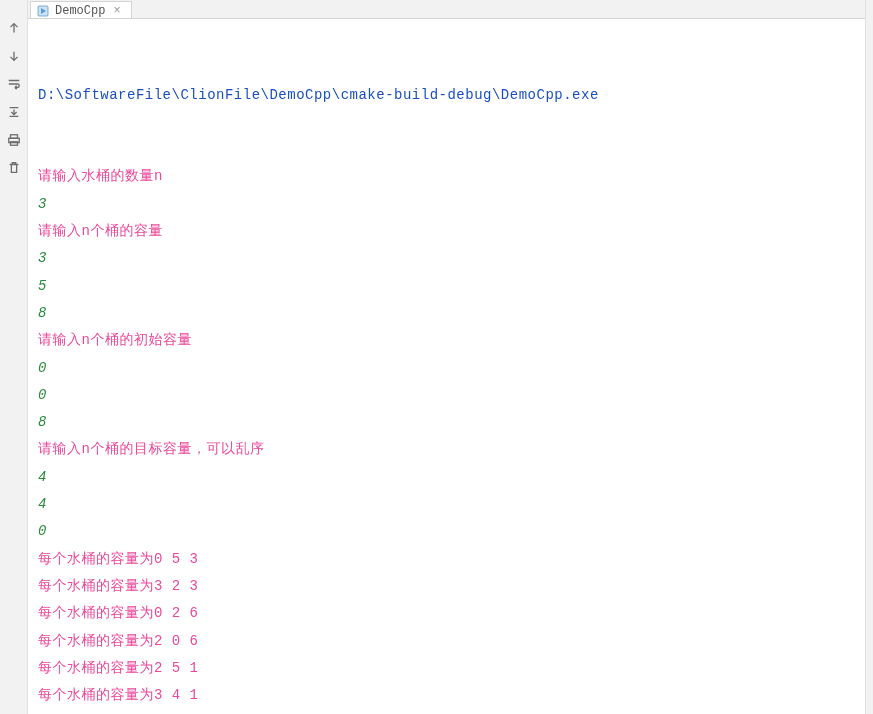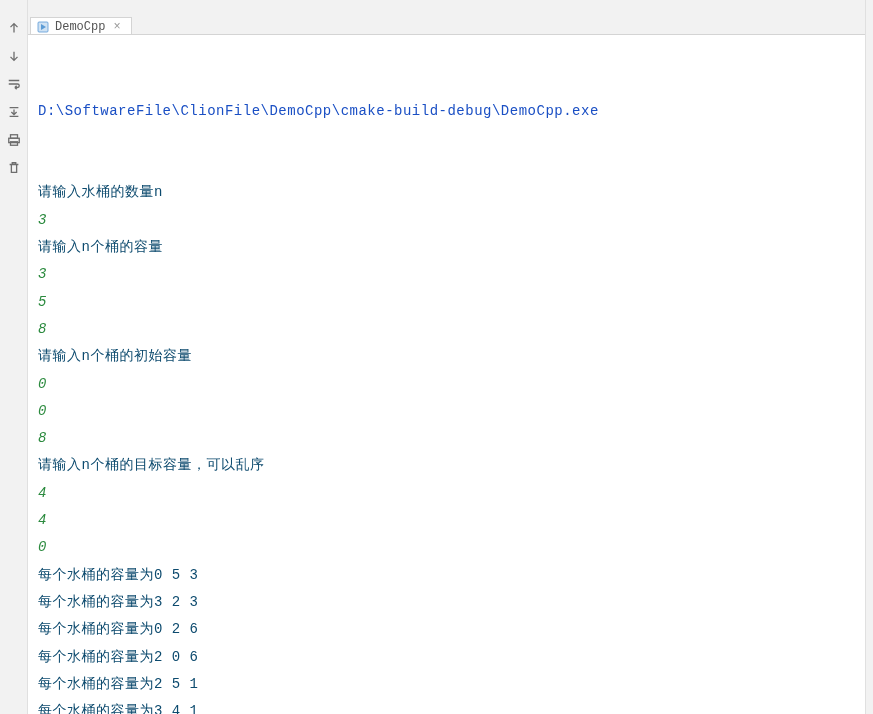--- a/index.html
+++ b/index.html
@@ -40,21 +40,21 @@
       width: 14px;
       height: 14px;
     }
     .main-area {
       flex: 1;
       display: flex;
       flex-direction: column;
       min-width: 0;
     }
     .tab-bar {
-      height: 35px;
+      height: 19px;
       background: #f2f2f2;
       border-bottom: 1px solid #d4d4d4;
       display: flex;
       align-items: flex-end;
       padding-left: 2px;
       flex-shrink: 0;
       overflow: hidden;
     }
     .tab {
       background: #ffffff;
@@ -96,21 +96,21 @@
       letter-spacing: 0.5px;
       overflow: auto;
       white-space: pre;
       background: #ffffff;
     }
     .line-path {
       color: #1a4fc4;
       font-family: Liberation Mono, monospace;
     }
     .line-text {
-      color: #0c4a6e;
+      color: #ec4899;
     }
     .line-input {
       color: #2b8a3e;
       font-style: italic;
     }
   </style>
 </head>
 <body>
 
 <div class="gutter">

